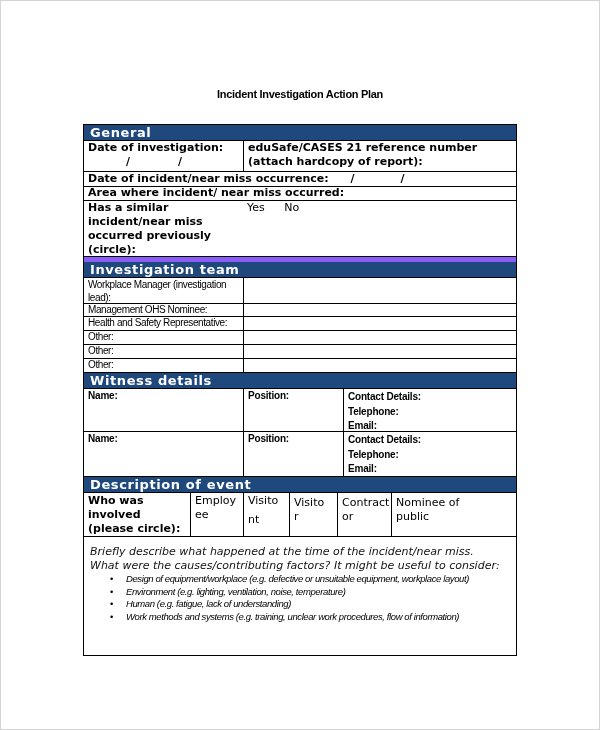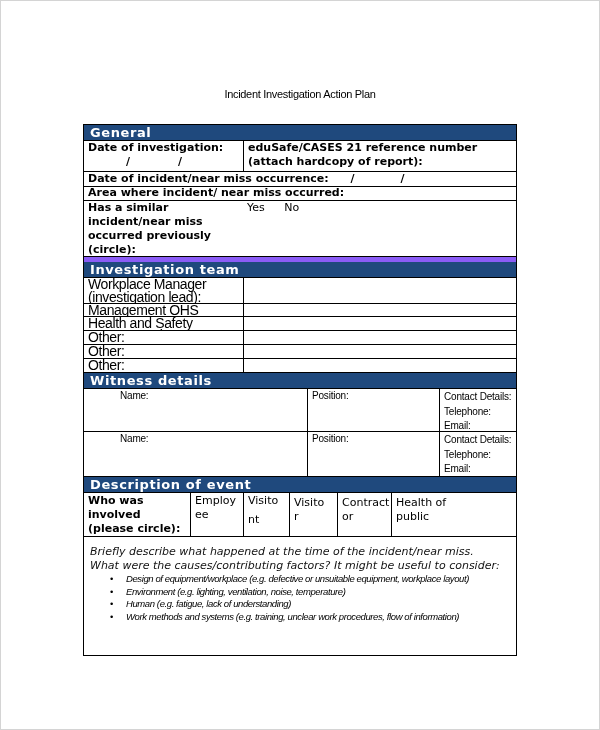--- a/index.html
+++ b/index.html
@@ -6,39 +6,39 @@
   body {
     width: 600px; height: 730px; background: #ffffff; position: relative; overflow: hidden;
     font-family: "DejaVu Sans", sans-serif; color: #000;
   }
   .page-frame {
     position: absolute; left: 0; top: 0; width: 598px; height: 728px;
     border: 1px solid #d4d4d4; box-sizing: content-box;
   }
   .doc-title {
     position: absolute; top: 88px; left: 0; width: 600px; text-align: center;
-    font-family: "Liberation Sans", sans-serif; font-weight: normal; font-size: 11px;
+    font-family: "Liberation Sans", sans-serif; font-weight: bold; font-size: 11px;
     letter-spacing: -0.3px;
   }
   .form {
     position: absolute; left: 83px; top: 124px; width: 434px;
     border: 1.5px solid #000; box-sizing: border-box;
   }
   .sec-head {
     background: #1f497d; color: #fff; font-weight: bold; font-size: 13px;
     height: 15px; line-height: 15px; padding-left: 6px; letter-spacing: 0.6px;
     border-bottom: 1.5px solid #000;
   }
   .row { display: flex; border-bottom: 1px solid #000; }
   .row:last-child { border-bottom: none; }
   .cell { box-sizing: border-box; padding: 0 4px; overflow: hidden; }
   .cell + .cell { border-left: 1px solid #000; }
   .b { font-weight: bold; font-size: 11px; line-height: 14px; }
-  .sm { font-family: "Liberation Sans", sans-serif; font-size: 14px; line-height: 13px; letter-spacing: -0.4px; }
-  .smb { font-family: "Liberation Sans", sans-serif; font-size: 10px; line-height: 14.5px; font-weight: normal; letter-spacing: -0.2px; margin-left: 32px; }
+  .sm { font-family: "Liberation Sans", sans-serif; font-size: 10px; line-height: 13px; letter-spacing: -0.4px; }
+  .smb { font-family: "Liberation Sans", sans-serif; font-size: 10px; line-height: 14.5px; font-weight: bold; letter-spacing: -0.2px; }
   .reg { font-size: 11px; line-height: 14px; }
   .slash { display: inline-block; }
   .desc-box { height: 118px; padding: 8px 6px 0 6px; box-sizing: border-box; }
   .it { font-style: italic; font-size: 11px; line-height: 14px; color: #111; }
   .desc-box ul { margin: 0; padding-left: 36px; list-style: none; }
   .desc-box li {
     font-family: "Liberation Sans", sans-serif; font-style: italic; font-size: 9.5px;
     line-height: 12.5px; letter-spacing: -0.4px; position: relative;
   }
   .desc-box li .bullet { position: absolute; left: -16px; font-style: normal; }
@@ -157,21 +157,21 @@
     </div>
     <div class="cell reg" style="width:48px; padding-top:3px">
       <div>Visito</div>
       <div>r</div>
     </div>
     <div class="cell reg" style="width:54px; padding-top:3px">
       <div>Contract</div>
       <div>or</div>
     </div>
     <div class="cell reg" style="flex:1; padding-top:3px">
-      <div>Health of</div>
+      <div>Nominee of</div>
       <div>public</div>
     </div>
   </div>
 
   <div class="row">
     <div class="desc-box" style="flex:1">
       <div class="it">Briefly describe what happened at the time of the incident/near miss.</div>
       <div class="it">What were the causes/contributing factors? It might be useful to consider:</div>
       <ul>
         <li><span class="bullet">•</span><span>Design of equipment/workplace (e.g. defective or unsuitable equipment, workplace layout)</span></li>

